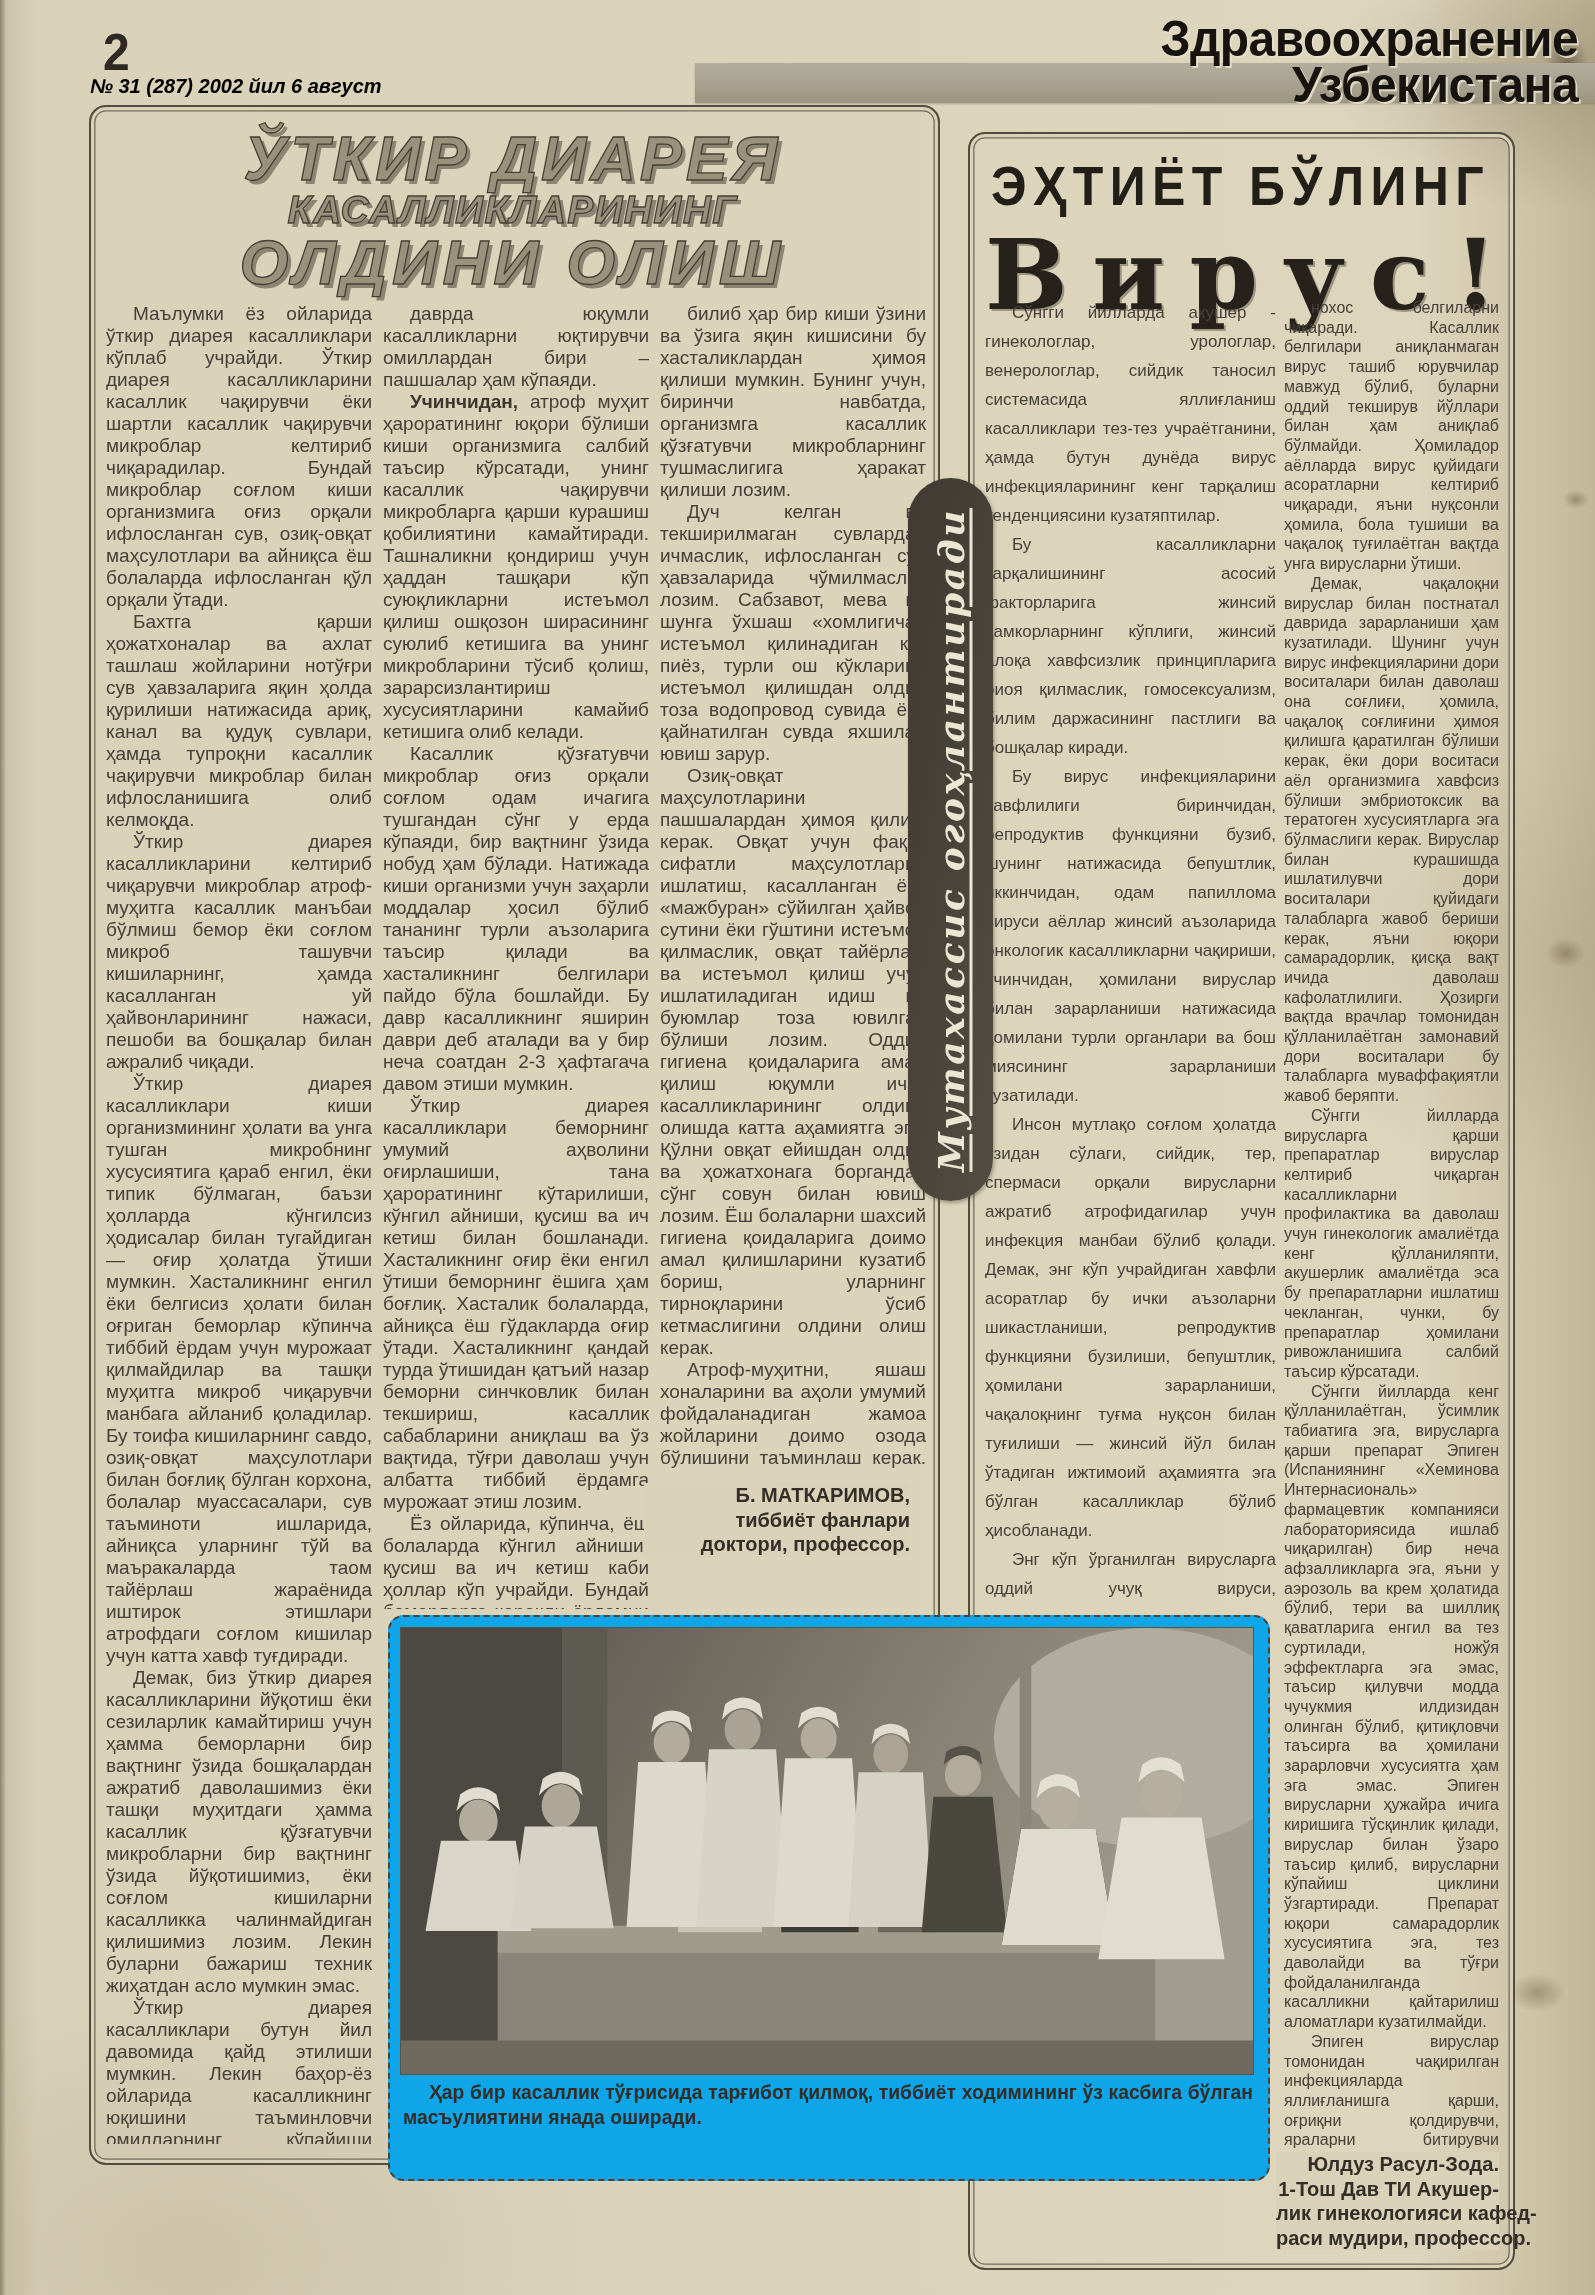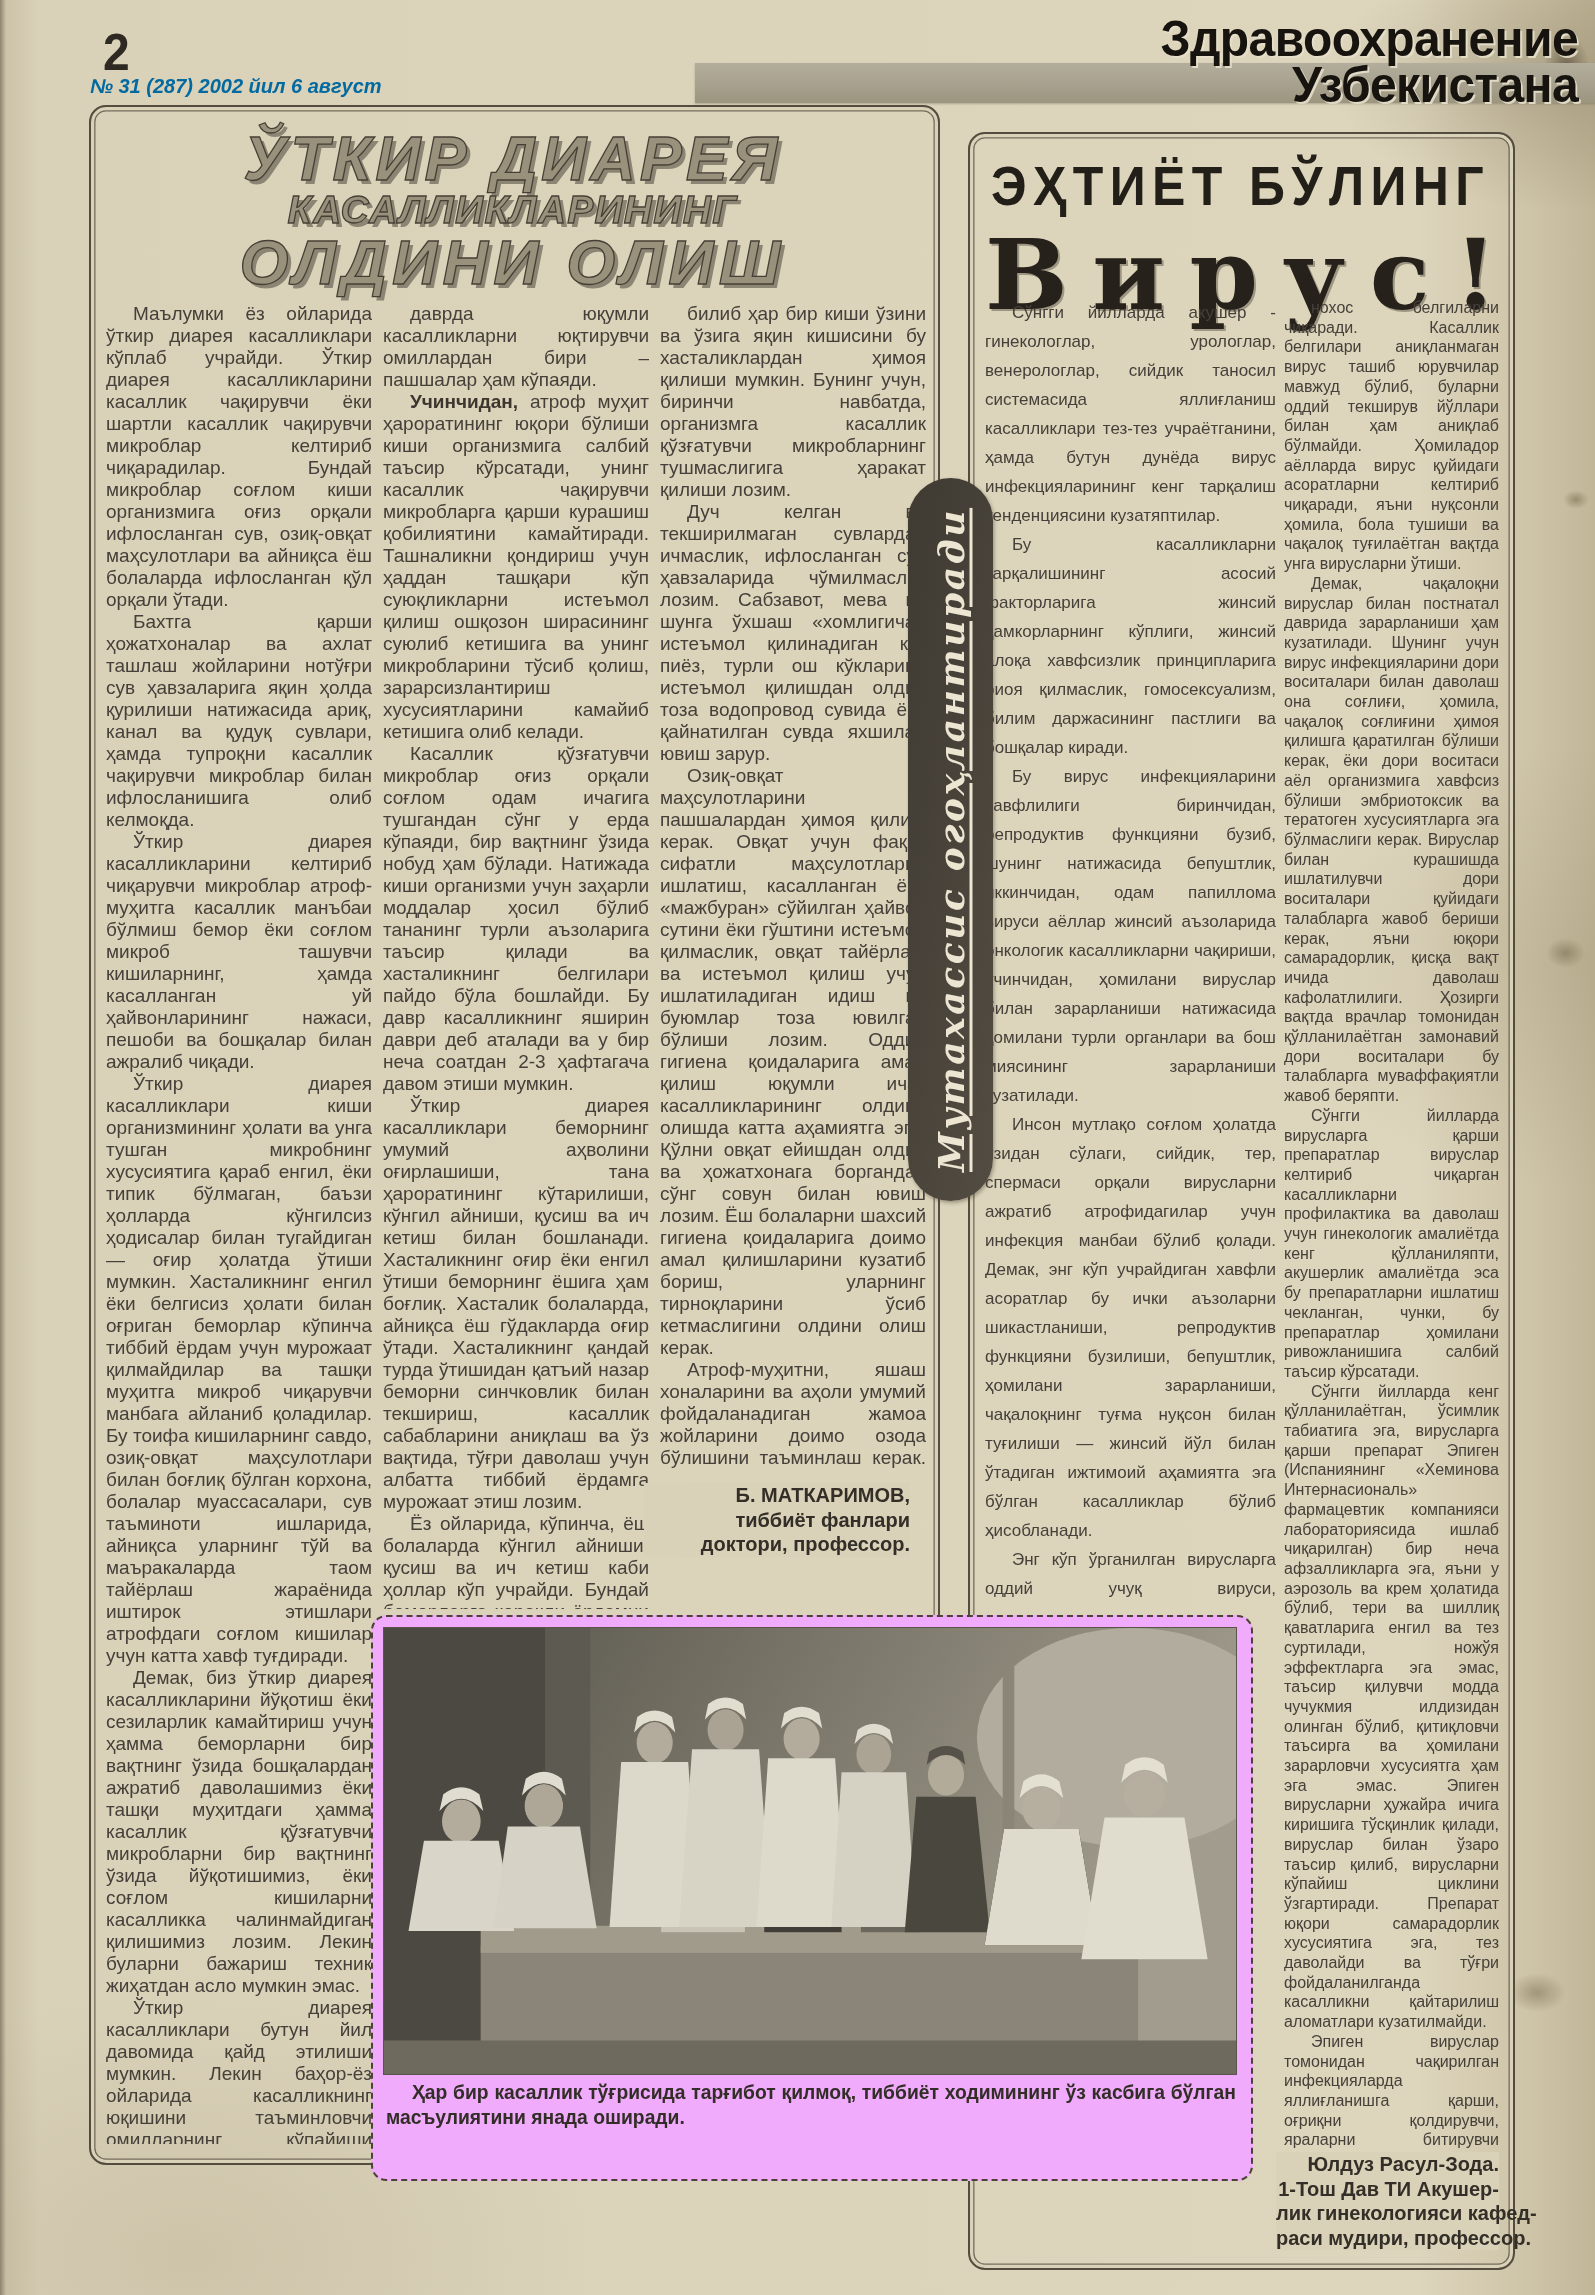--- a/index.html
+++ b/index.html
@@ -9,21 +9,21 @@
       radial-gradient(335px 193px at 1566px 77px, rgba(120,108,82,.35), rgba(0,0,0,0) 70%),
       radial-gradient(451px 322px at 1592px 967px, rgba(150,138,108,.25), rgba(0,0,0,0) 70%),
       radial-gradient(580px 387px at 193px 2256px, rgba(160,148,118,.22), rgba(0,0,0,0) 70%),
       linear-gradient(90deg,#c9c0a6 0px,#d9d1b8 39px,#ddd5bc 1418px,#cdc3a7 1534px,#c2b698 1595px),
       #d8d0b6;
     font-family:"Liberation Sans", sans-serif;color:#453f37;
   }
   .abs{position:absolute;}
   
   .pagenum{left:103px;top:24.5px;font-size:48px;font-weight:bold;color:#2e2a23;transform:scaleY(1.08);}
-  .issue{left:90px;top:75px;font-size:20px;font-weight:bold;font-style:italic;color:#0369a1;}
+  .issue{left:90px;top:75px;font-size:20px;font-weight:bold;font-style:italic;color:#000000;}
   .mast-bar{left:695px;top:63px;width:901px;height:40px;background:linear-gradient(#b3ad9d,#9c9680);box-shadow:0 1.3px 1.9px rgba(90,82,62,.35);}
   .masthead{right:17px;top:15.5px;text-align:right;font-weight:900;font-size:48px;line-height:43px;color:#17140f;letter-spacing:-0.6px;transform:scaleY(1.06);transform-origin:top right;text-shadow:1.9px 1.9px 0 rgba(230,223,203,.9);}
   
   .frame{border:2.6px solid #544c3f;border-radius:17px;box-shadow:inset 0 0 0 3.2px #d9d1b8, inset 0 0 0 4.5px rgba(84,76,63,.75);background:transparent;}
   .lframe{left:89px;top:105px;width:847px;height:2056px;z-index:1;}
   .rframe{left:968px;top:132px;width:543px;height:2134px;z-index:1;}
   
   .ltitle{left:103px;top:126px;width:819px;text-align:center;z-index:2;font-style:italic;font-weight:900;color:#9a917c;-webkit-text-stroke:1.3px #453f35;text-shadow:3.9px 3.9px 0 rgba(62,56,46,.5);line-height:1.02;}
   .lt1{font-size:63px;letter-spacing:3.9px;}
   .lt2{font-size:39px;letter-spacing:1.3px;}
@@ -43,21 +43,21 @@
   .sigL{left:644px;top:1483px;width:266px;font-size:20px;line-height:24.5px;}
   .sigR{left:1276px;top:2152px;width:223px;font-size:20px;line-height:24.5px;}
   .sig div{white-space:nowrap;}
   
   .kicker{left:991px;top:153px;width:509px;font-size:50px;font-weight:900;color:#221e18;letter-spacing:6.4px;transform:scaleY(1.12);transform-origin:top left;z-index:2;white-space:nowrap;}
   .virus{left:985px;top:217px;width:522px;font-family:"DejaVu Serif", serif;font-size:98px;font-weight:bold;color:#26221b;letter-spacing:24.5px;z-index:2;white-space:nowrap;text-shadow:1.9px 1.9px 0 rgba(38,34,27,.35);}
   
   .banner{left:908px;top:478px;width:85px;height:723px;background:linear-gradient(100deg,#3f3a32,#524c42);border-radius:43px;z-index:4;box-shadow:1.3px 1.9px 3.9px rgba(60,54,42,.4);}
   .banner span{position:absolute;left:0;top:0;width:100%;height:100%;display:flex;align-items:center;justify-content:center;writing-mode:vertical-rl;transform:rotate(180deg);font-family:"DejaVu Serif", serif;font-style:italic;font-weight:bold;font-size:36px;color:#ebe5d2;letter-spacing:2.6px;text-decoration:underline;}
   
-  .photobox{left:371px;top:1615px;width:878px;height:562px;border:2.6px dashed #4a4336;border-radius:15.5px;background:#f0abfc;z-index:3;}
+  .photobox{left:388px;top:1615px;width:878px;height:562px;border:2.6px dashed #4a4336;border-radius:15.5px;background:#0ea5e9;z-index:3;}
   .photo{left:10.3px;top:10.3px;width:852px;height:446px;background:#7b776b;overflow:hidden;border:0.6px solid #5a544a;}
   .caption{left:13px;top:463px;width:850px;font-size:19.3px;font-weight:bold;line-height:25px;color:#322e27;text-indent:26px;text-align:justify;}
   
   .stain1{left:1544px;top:35px;width:45px;height:58px;background:radial-gradient(closest-side,rgba(70,60,40,.55),rgba(0,0,0,0));border-radius:50%;}
   .stain2{left:1546px;top:938px;width:39px;height:30px;background:radial-gradient(closest-side,rgba(110,96,66,.5),rgba(0,0,0,0));border-radius:50%;}
   .stain3{left:1508px;top:1973px;width:58px;height:39px;background:radial-gradient(closest-side,rgba(110,96,66,.45),rgba(0,0,0,0));border-radius:50%;}
   .stain4{left:1563px;top:490px;width:26px;height:19.3px;background:radial-gradient(closest-side,rgba(110,96,66,.5),rgba(0,0,0,0));border-radius:50%;}
   .edgeL{left:0;top:0;width:6.4px;height:2295px;background:linear-gradient(90deg,#8d8570,rgba(0,0,0,0));}
 </style>
 </head>

